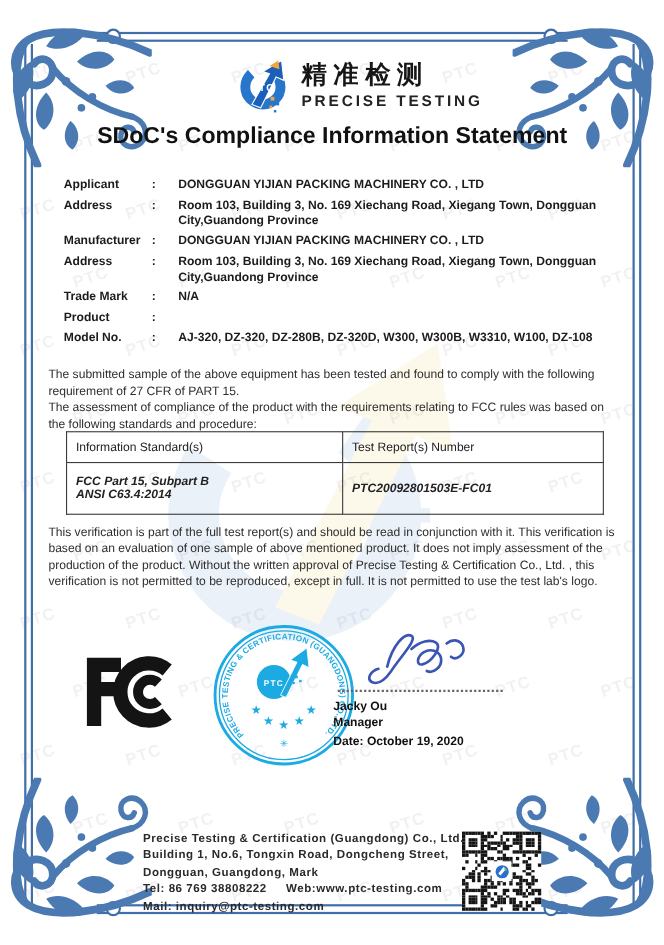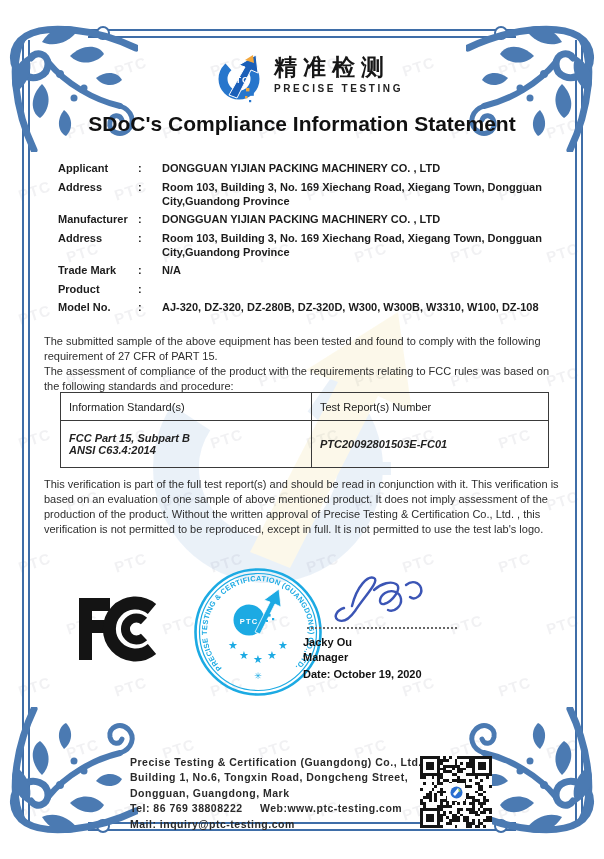--- a/index.html
+++ b/index.html
@@ -24,21 +24,21 @@
   
   .wm-layer{position:absolute;inset:0;pointer-events:none;}
   .wm-layer span{position:absolute;transform:rotate(-18deg);
     font-weight:bold;font-size:15px;color:rgba(125,130,142,0.11);letter-spacing:1px;}
   .wm-logo{position:absolute;left:150px;top:290px;opacity:0.11;pointer-events:none;}
   
   .logo-row{position:absolute;left:215px;top:50px;display:flex;align-items:flex-start;}
   .logo-mark{width:52px;height:56px;}
   .logo-text{margin-left:7px;padding-top:4px;}
   .logo-cn{font-size:23px;font-weight:bold;letter-spacing:6px;color:#161616;line-height:26px;}
-  .logo-en{font-size:10px;font-weight:bold;letter-spacing:2.6px;color:#222;margin-top:3px;}
+  .logo-en{font-size:14px;font-weight:bold;letter-spacing:2.6px;color:#222;margin-top:3px;}
   .title{position:absolute;left:0;top:112px;width:604px;text-align:center;
     font-size:21px;font-weight:bold;color:#111;}
   .doc-no{position:absolute;left:0;top:140px;width:604px;text-align:center;
     font-size:11.5px;font-weight:bold;color:#111;}
   
   .fields{position:absolute;left:58px;top:161px;width:492px;}
   .frow{display:flex;margin-bottom:4.5px;font-size:11px;font-weight:bold;line-height:14px;}
   .flabel{width:80px;flex:none;}
   .fcolon{width:24px;flex:none;}
   .fvalue{width:381px;}

